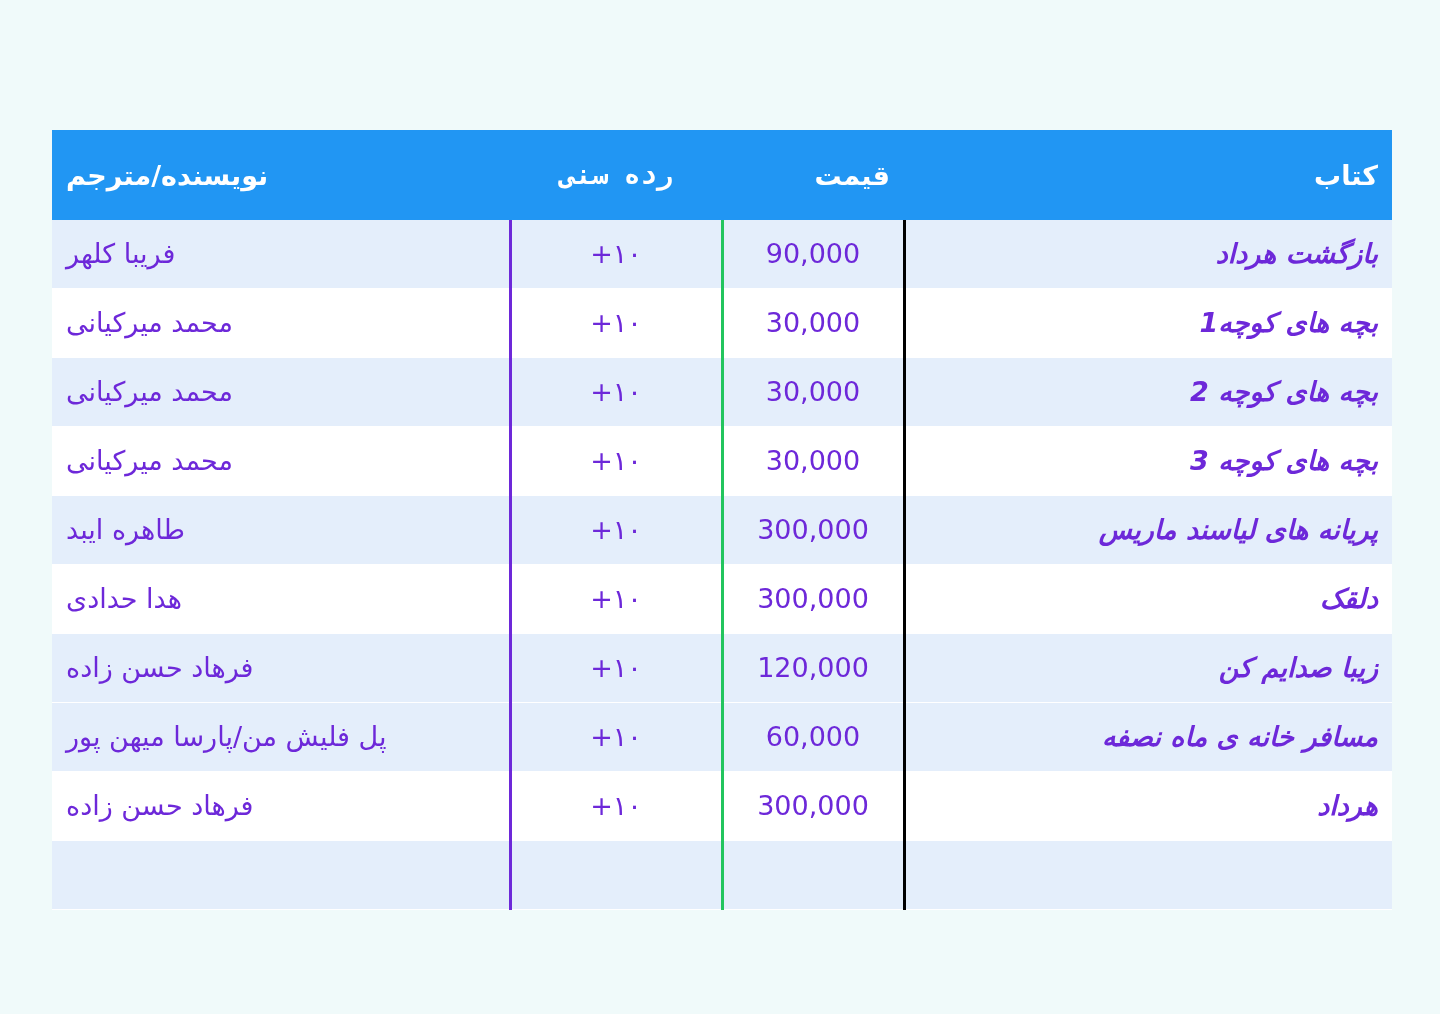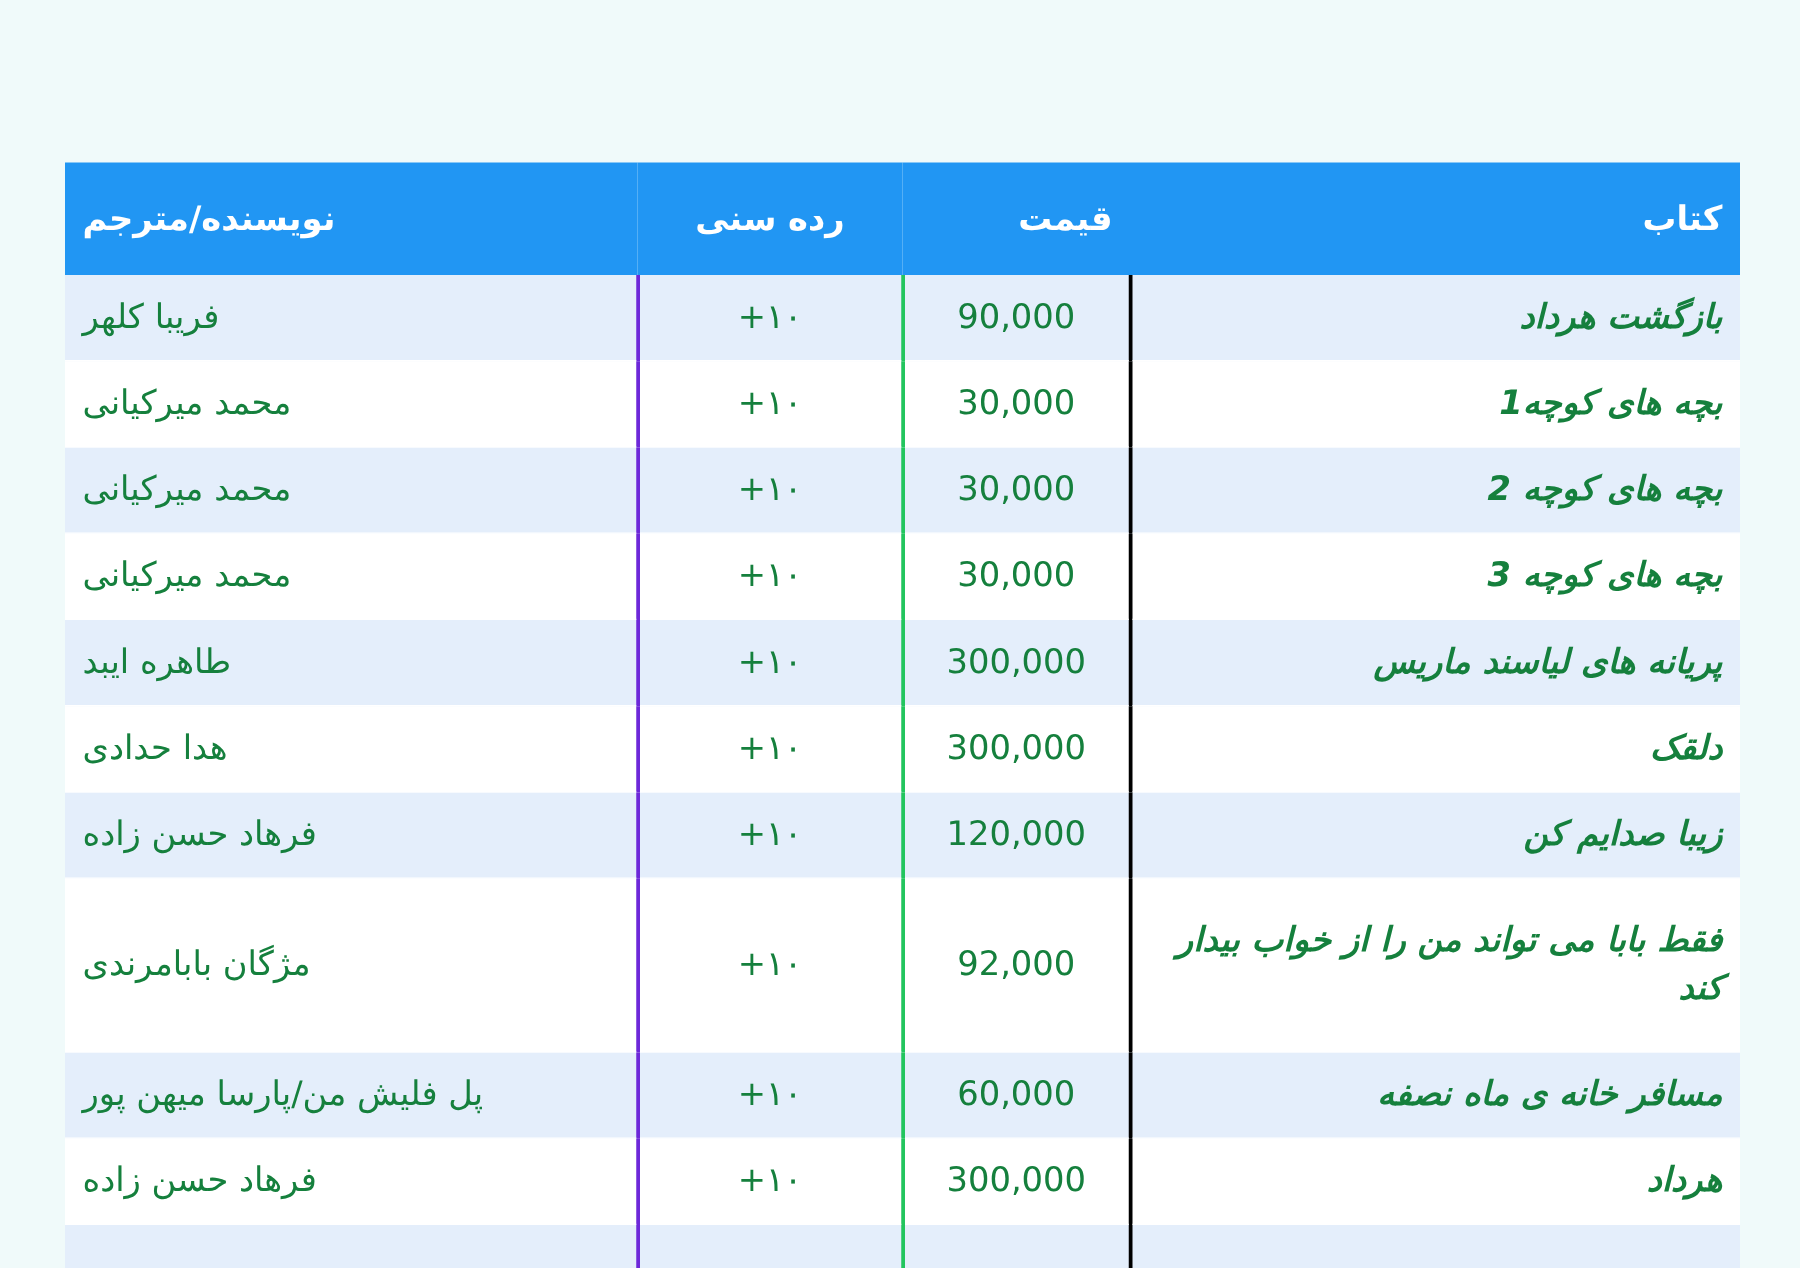--- a/index.html
+++ b/index.html
@@ -43,26 +43,26 @@
     color: #ffffff;
     font-size: 27px;
     font-weight: bold;
     height: 58px;
     padding: 16px 14px;
     border: none;
     white-space: nowrap;
   }
   thead th.h-book   { text-align: right; margin-top: 16px; }
   thead th.h-price  { text-align: right; }
-  thead th.h-age    { text-align: center; }
+  thead th.h-age    { text-align: center; font-family: Liberation Mono, monospace; }
   thead th.h-author { text-align: left; }
 
   tbody td {
     font-size: 27px;
-    color: #15803d;
+    color: #6d28d9;
     height: 60px;
     padding: 4px 14px;
     border-bottom: 1px solid #ffffff;
     vertical-align: middle;
     line-height: 1.42;
   }
   tbody tr.odd td  { background: #e4eefb; }
   tbody tr.even td { background: #ffffff; }
 
   td.t-book {
@@ -141,26 +141,20 @@
           <td class="t-price">300,000</td>
           <td class="t-age">۱۰+</td>
           <td class="t-author">هدا حدادی</td>
         </tr>
         <tr class="odd">
           <td class="t-book">زیبا صدایم کن</td>
           <td class="t-price">120,000</td>
           <td class="t-age">۱۰+</td>
           <td class="t-author">فرهاد حسن زاده</td>
         </tr>
-        <tr class="even tall">
-          <td class="t-book">فقط بابا می تواند من را از خواب بیدار کند</td>
-          <td class="t-price">92,000</td>
-          <td class="t-age">۱۰+</td>
-          <td class="t-author">مژگان بابامرندی</td>
-        </tr>
         <tr class="odd">
           <td class="t-book">مسافر خانه ی ماه نصفه</td>
           <td class="t-price">60,000</td>
           <td class="t-age">۱۰+</td>
           <td class="t-author">پل فلیش من/پارسا میهن پور</td>
         </tr>
         <tr class="even">
           <td class="t-book">هرداد</td>
           <td class="t-price">300,000</td>
           <td class="t-age">۱۰+</td>

